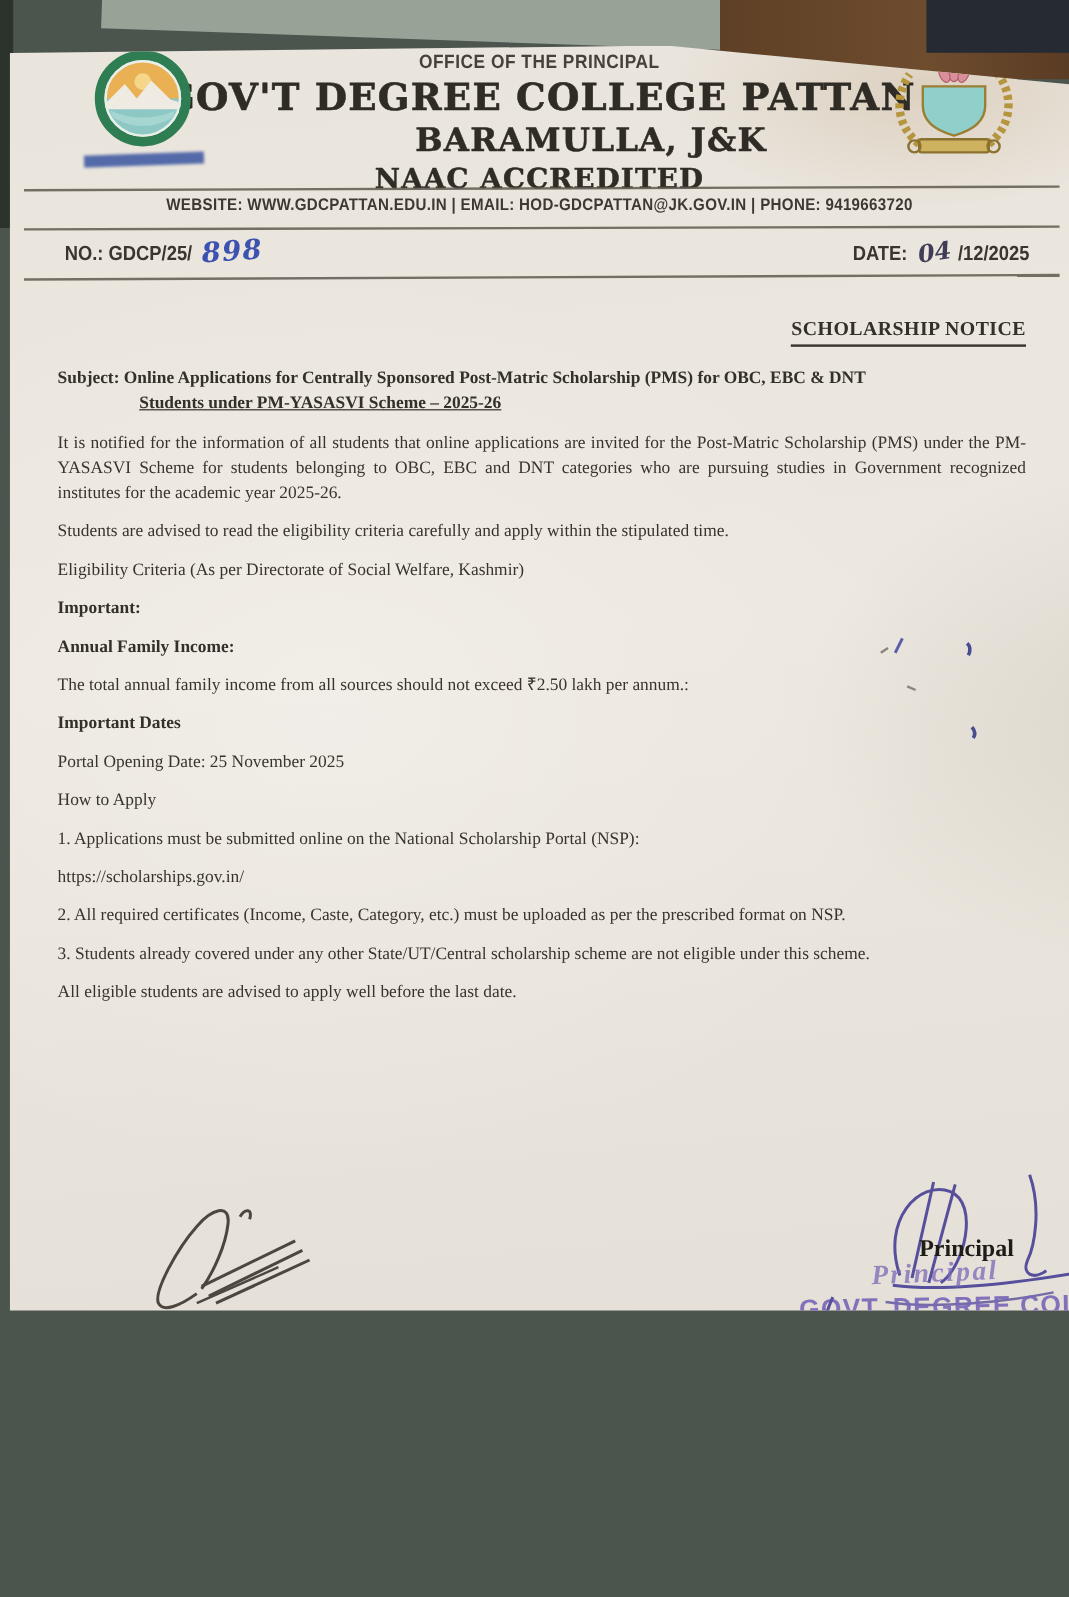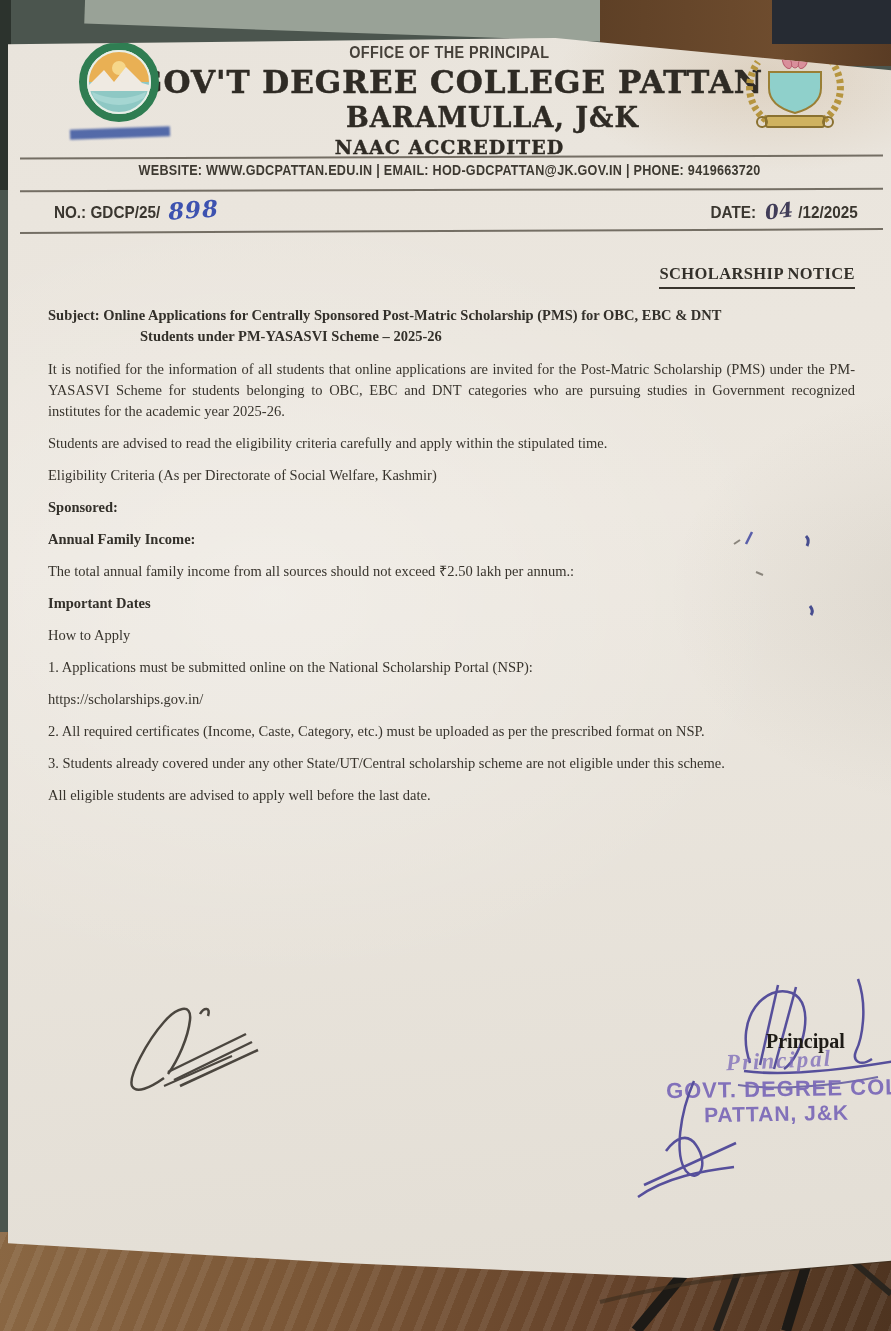--- a/index.html
+++ b/index.html
@@ -1,17 +1,17 @@
 <!DOCTYPE html>
 <html><head>
 <meta charset="utf-8">
 <style>
   html,body{margin:0;padding:0;}
   body{width:891px;height:1331px;overflow:hidden;background:#4b554e;}
-  .scene{position:relative;width:891px;height:1331px;overflow:hidden;
+  .scene{position:relative;width:891px;height:1092px;overflow:hidden;
          font-family:"Liberation Serif",serif;}
 
   
   .bg-band{position:absolute;top:-20px;left:85px;width:830px;height:58px;
            background:#99a297;transform:rotate(2deg);}
   .bg-brown{position:absolute;top:0;left:600px;width:291px;height:66px;
             background:linear-gradient(90deg,#5e4026,#6e4c2e 60%,#5a3c24);}
   .bg-navy{position:absolute;top:0;left:772px;width:119px;height:44px;
            background:#262b33;}
   .bg-left-strip{position:absolute;top:0;left:0;width:11px;height:190px;background:#2c332d;}
@@ -35,21 +35,21 @@
   .cond{font-family:"Liberation Sans",sans-serif;font-weight:700;display:inline-block;
         transform:scaleX(.9);transform-origin:center;}
   .ctr{position:absolute;left:0;width:100%;text-align:center;}
 
   
   .office{top:6px;font-size:16px;color:#46413a;letter-spacing:.5px;}
   .college{top:26px;font-size:31px;font-weight:700;font-family:"DejaVu Serif",serif;
            letter-spacing:1px;color:#2f2b25;-webkit-text-stroke:.5px #2f2b25;}
   .location{top:64px;font-size:27px;font-weight:700;font-family:"DejaVu Serif",serif;
             letter-spacing:1px;color:#2f2b25;margin-left:43px;-webkit-text-stroke:.4px #2f2b25;}
-  .naac{top:98px;font-size:19px;font-weight:700;font-family:"DejaVu Serif",serif;
+  .naac{top:98px;font-size:23px;font-weight:700;font-family:"DejaVu Serif",serif;
         letter-spacing:1px;color:#2f2b25;-webkit-text-stroke:.4px #2f2b25;}
   .contact{top:124px;font-size:14px;color:#3d3931;letter-spacing:.3px;}
 
   .rule{position:absolute;left:12px;right:8px;height:2px;background:#5f594f;opacity:.85;}
   .rule1{top:118px;transform:rotate(-.2deg);}
   .rule2{top:151px;transform:rotate(-.15deg);}
   .rule3{top:192px;transform:rotate(-.25deg);}
 
   .ref-row{position:absolute;top:158px;left:40px;right:30px;display:flex;
            justify-content:space-between;align-items:baseline;font-size:17px;}
@@ -68,21 +68,21 @@
 
   
   .content{position:absolute;top:224px;left:40px;right:36px;font-size:14.5px;
            line-height:1.45;color:#38342d;}
   .content p{margin:0 0 11px 0;}
   .just{text-align:justify;}
   .title-wrap{text-align:right;margin:0 0 16px 0;}
   .title{display:inline-block;font-weight:700;font-size:16.5px;letter-spacing:.4px;
          border-bottom:2px solid #38342d;padding-bottom:1px;color:#33302a;}
   .subject{font-weight:700;margin:0 0 12px 0;color:#33302a;}
-  .subject .l2{margin-left:92px;}
+  .subject .l2{margin-left:68px;text-decoration:underline;}
   b.h{color:#33302a;}
 
   
   .sig-area{position:absolute;left:0;top:930px;width:100%;height:260px;}
   .sig-left{position:absolute;left:112px;top:18px;}
   .sig-right{position:absolute;left:700px;top:5px;}
   .principal-label{position:absolute;left:758px;top:62px;font-weight:700;font-size:20px;
                    color:#1f1c17;font-family:"Liberation Serif",serif;}
   .stamp{color:#7a68b8;font-family:"Liberation Sans",sans-serif;font-weight:700;
          opacity:.92;white-space:nowrap;}
@@ -165,26 +165,27 @@
       </div>
       <div class="subject">
         <div><span>Subject:</span> <span>Online Applications for Centrally Sponsored Post-Matric Scholarship (PMS) for OBC, EBC &amp; DNT</span></div>
         <div class="l2">Students under PM-YASASVI Scheme – 2025-26</div>
       </div>
 
       <p class="just">It is notified for the information of all students that online applications are invited for the Post-Matric Scholarship (PMS) under the PM-YASASVI Scheme for students belonging to OBC, EBC and DNT categories who are pursuing studies in Government recognized institutes for the academic year 2025-26.</p>
       <p>Students are advised to read the eligibility criteria carefully and apply within the stipulated time.</p>
       <p>Eligibility Criteria (As per Directorate of Social Welfare, Kashmir)</p>
 
-      <p><b class="h">Sponsored:</b></p>
+      <p><b class="h">Important:</b></p>
 
       <p><b class="h">Annual Family Income:</b></p>
       <p>The total annual family income from all sources should not exceed ₹2.50 lakh per annum.:</p>
 
       <p><b class="h">Important Dates</b></p>
+      <p>Portal Opening Date: 25 November 2025</p>
 
       <p>How to Apply</p>
       <p>1. Applications must be submitted online on the National Scholarship Portal (NSP):</p>
       <p>https://scholarships.gov.in/</p>
       <p>2. All required certificates (Income, Caste, Category, etc.) must be uploaded as per the prescribed format on NSP.</p>
       <p>3. Students already covered under any other State/UT/Central scholarship scheme are not eligible under this scheme.</p>
       <p>All eligible students are advised to apply well before the last date.</p>
     </div>
 
     <svg class="pen-marks" width="130" height="110">

